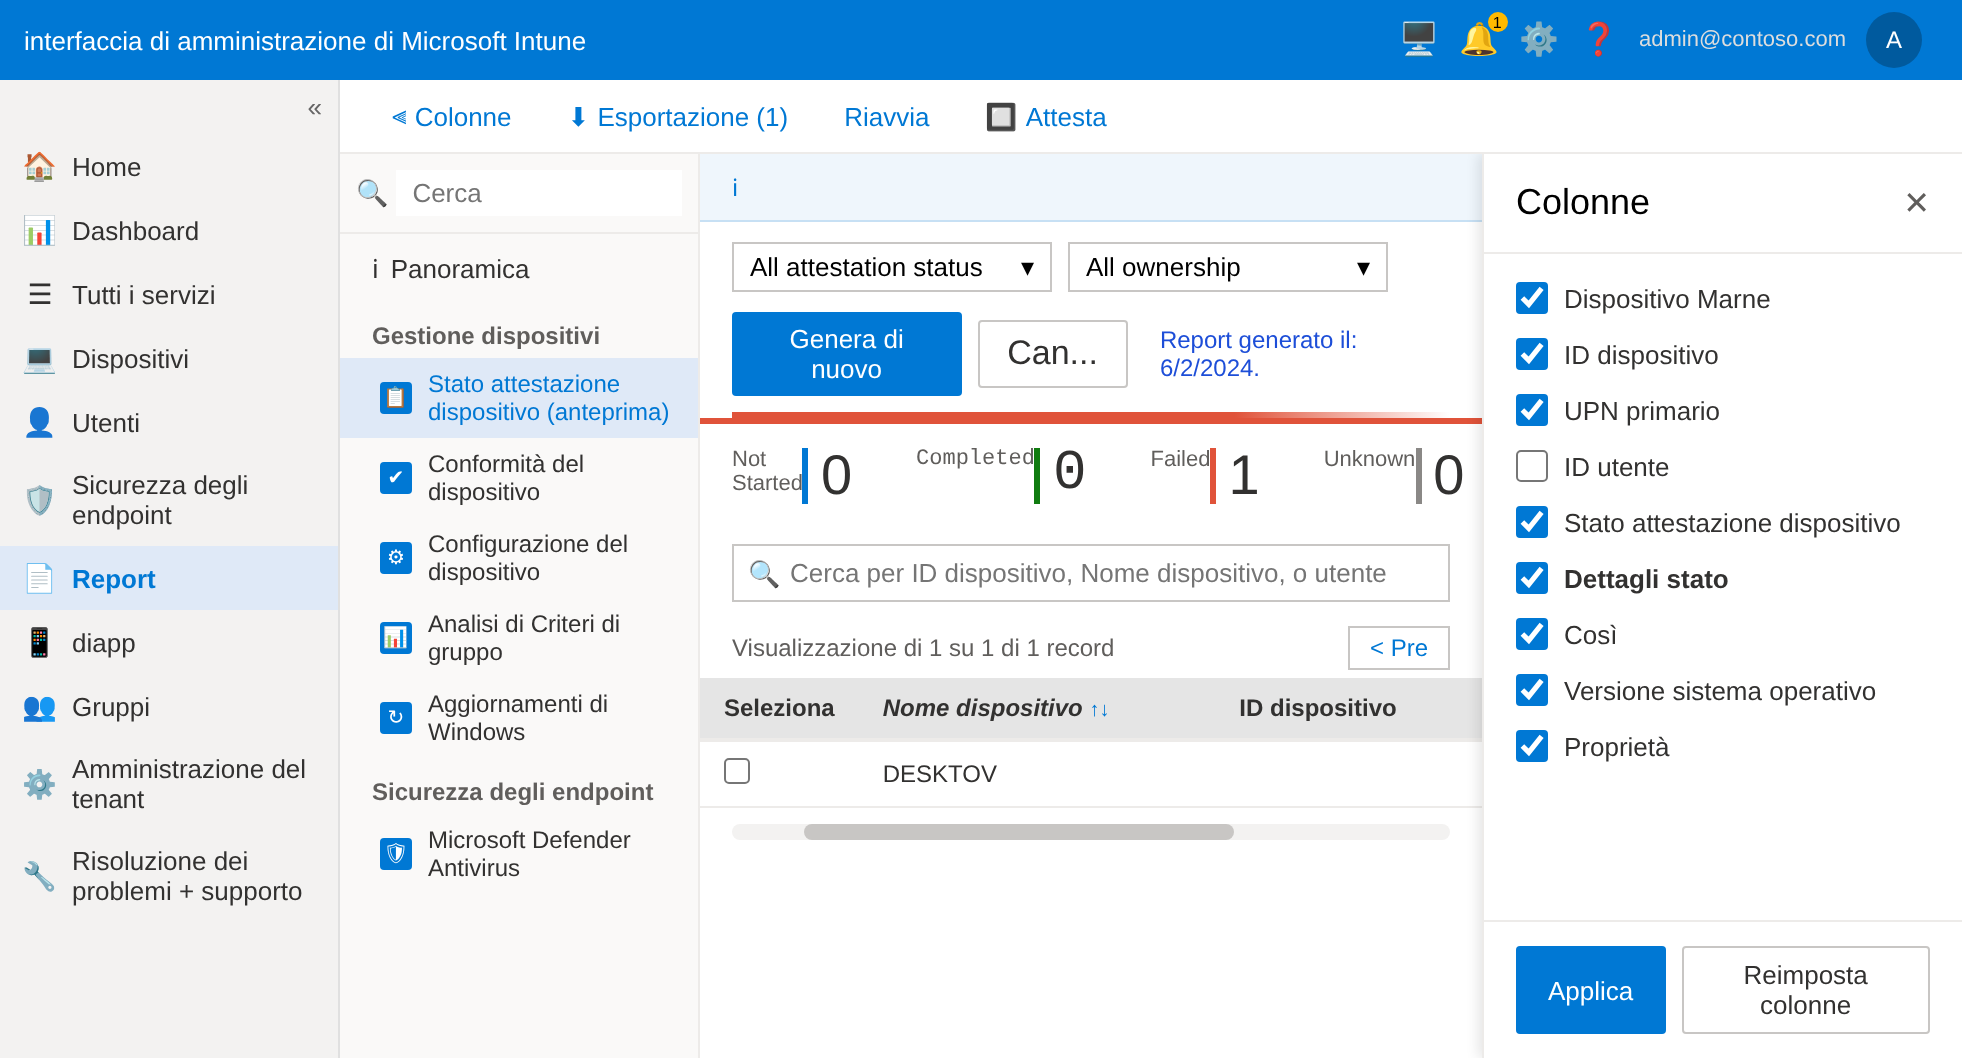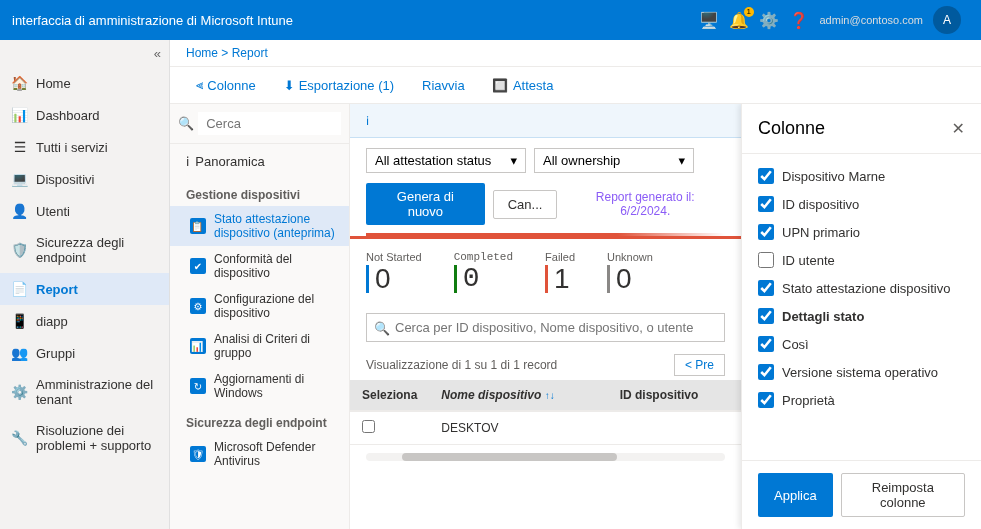--- a/index.html
+++ b/index.html
@@ -73,26 +73,26 @@
     .panel-section-item.active { background: #dfe9f7; color: #0078d4; }
     .panel-icon { width: 16px; height: 16px; background: #0078d4; border-radius: 2px; flex-shrink: 0; display: flex; align-items: center; justify-content: center; }
 
     
     .report-area { flex: 1; overflow-y: auto; padding: 0; background: white; }
     .info-bar { display: flex; align-items: center; gap: 6px; padding: 8px 16px; background: #eff6fc; border-bottom: 1px solid #c7e0f4; font-size: 12px; color: #0078d4; cursor: pointer; }
     .filter-row { display: flex; align-items: center; gap: 8px; padding: 10px 16px; }
     .filter-select { border: 1px solid #c8c6c4; padding: 4px 8px; font-size: 13px; background: white; cursor: pointer; display: flex; align-items: center; gap: 4px; min-width: 160px; justify-content: space-between; }
     .action-row { display: flex; align-items: center; gap: 8px; padding: 0 16px 8px; }
     .btn-primary { background: #0078d4; color: white; border: none; padding: 6px 14px; font-size: 13px; cursor: pointer; border-radius: 2px; }
-    .btn-secondary { background: white; color: #323130; border: 1px solid #c8c6c4; padding: 6px 14px; font-size: 13px; cursor: pointer; border-radius: 2px; }
-    .report-date { font-size: 12px; color: #8b5cf6; padding: 4px 8px; text-align: center; }
+    .btn-secondary { background: white; color: #323130; border: 1px solid #c8c6c4; padding: 6px 14px; font-size: 17px; cursor: pointer; border-radius: 2px; }
+    .report-date { font-size: 12px; color: #1d4ed8; padding: 4px 8px; }
 
     
     .status-cards { display: flex; gap: 0; padding: 8px 16px; border-top: 3px solid #e0533a; }
-    .status-card { display: flex; flex-direction: column; align-items: flex-start; padding: 4px 20px 4px 0; }
+    .status-card { display: flex; align-items: flex-start; padding: 4px 20px 4px 0; }
     .status-card-label { font-size: 11px; color: #605e5c; margin-bottom: 2px; }
     .status-card-value { font-size: 28px; font-weight: 300; color: #323130; line-height: 1; }
     .status-bar-blue { border-left: 3px solid #0078d4; padding-left: 6px; }
 
     
     .table-search { padding: 8px 16px; }
     .table-search input { width: 100%; border: 1px solid #c8c6c4; padding: 6px 8px 6px 28px; font-size: 13px; outline: none; }
     .table-search-wrap { position: relative; }
     .table-search-icon { position: absolute; left: 8px; top: 50%; transform: translateY(-50%); color: #666; font-size: 13px; }
     .table-info { padding: 4px 16px; font-size: 12px; color: #605e5c; display: flex; justify-content: space-between; align-items: center; }
@@ -192,25 +192,20 @@
       <span>Amministrazione del tenant</span>
     </div>
     <div class="sidebar-item">
       <span class="sidebar-item-icon">🔧</span>
       <span>Risoluzione dei problemi + supporto</span>
     </div>
   </div>
 
   <div class="content-area">
 
-    <div class="breadcrumb">
-      <span style="color:#0078d4; cursor:pointer;">Home</span>
-      <span> &gt; </span>
-      <span>Report</span>
-    </div>
 
 
     <div class="toolbar">
       <button class="toolbar-btn">
         <span>⫷</span>
         <span>Colonne</span>
       </button>
       <button class="toolbar-btn toolbar-btn-export">
         <span>⬇</span>
         <span>Esportazione (1)</span>

